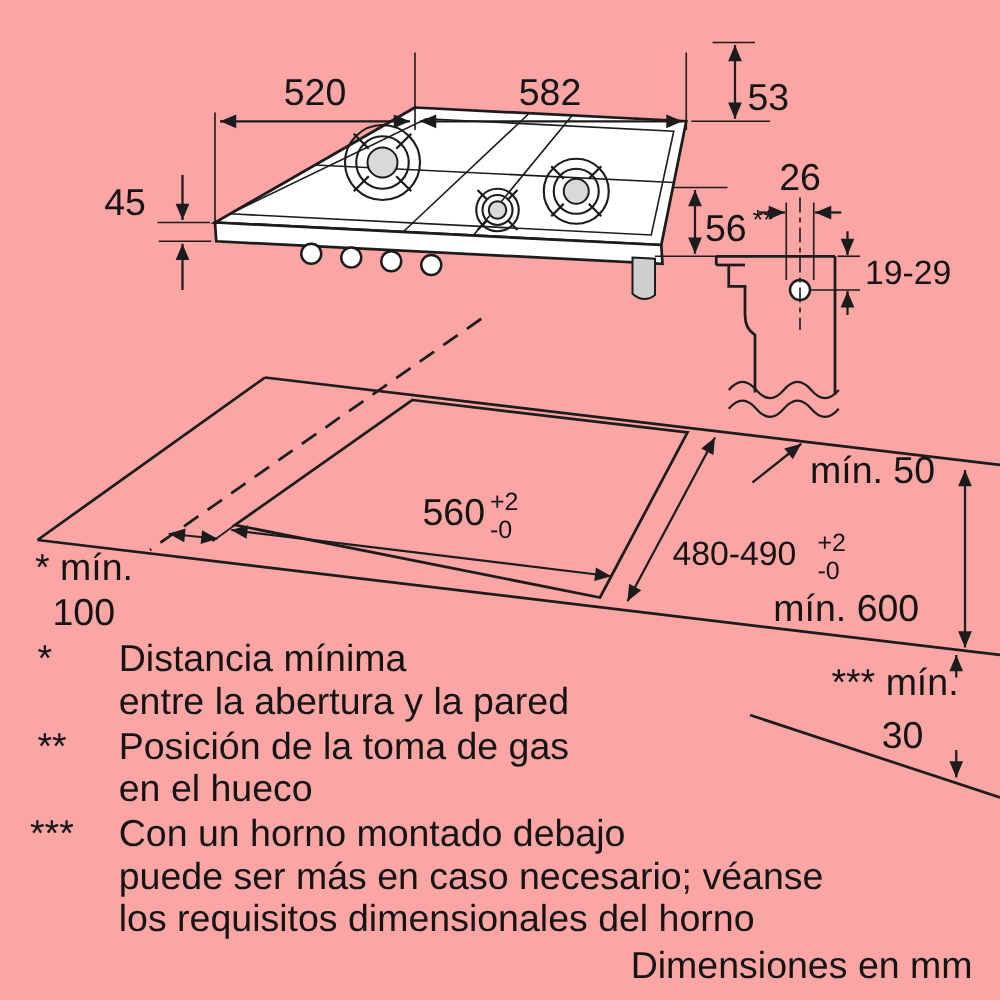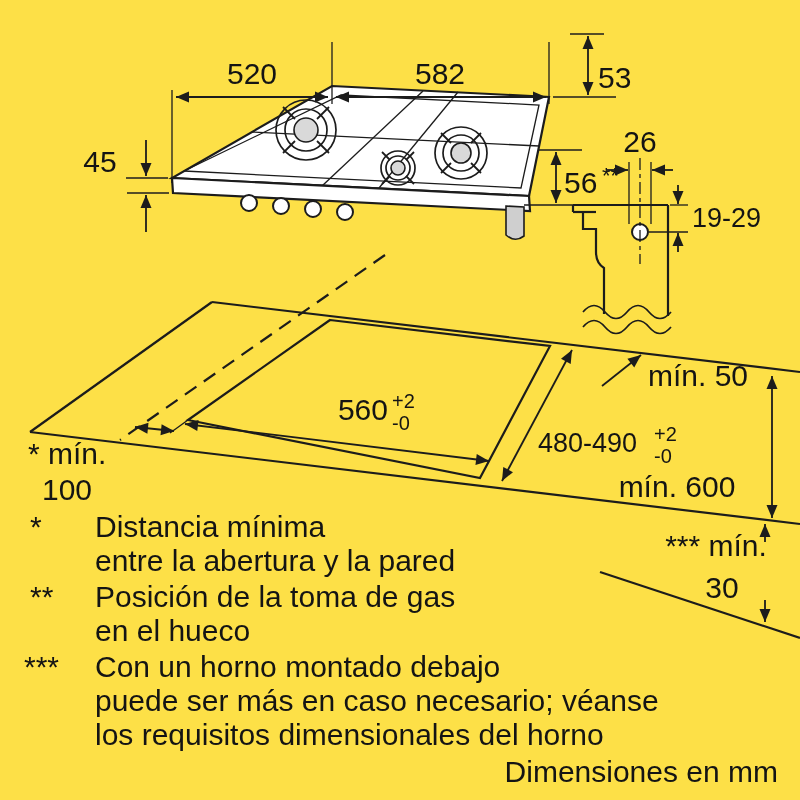--- a/index.html
+++ b/index.html
@@ -1,16 +1,16 @@
 <!DOCTYPE html>
 <html><head>
 <meta charset="utf-8">
 <style>
   html,body{margin:0;padding:0;background:#fff;}
-  .stage{width:800px;height:800px;background:#fde047;position:relative;overflow:hidden;}
+  .stage{width:800px;height:800px;background:#fca5a5;position:relative;overflow:hidden;}
   svg{display:block;}
   svg text{font-family:"Liberation Sans","DejaVu Sans",sans-serif;fill:#141414;}
   .t30{font-size:30px;}
   .t27{font-size:27px;}
   .t22{font-size:22px;}
   .t20{font-size:20px;}
   .mid{text-anchor:middle;}
   .end{text-anchor:end;}
   .ln{stroke:#1c1c1c;stroke-width:2.2;fill:none;}
   .lnf{stroke:#1c1c1c;stroke-width:2.2;fill:#ffffff;}

